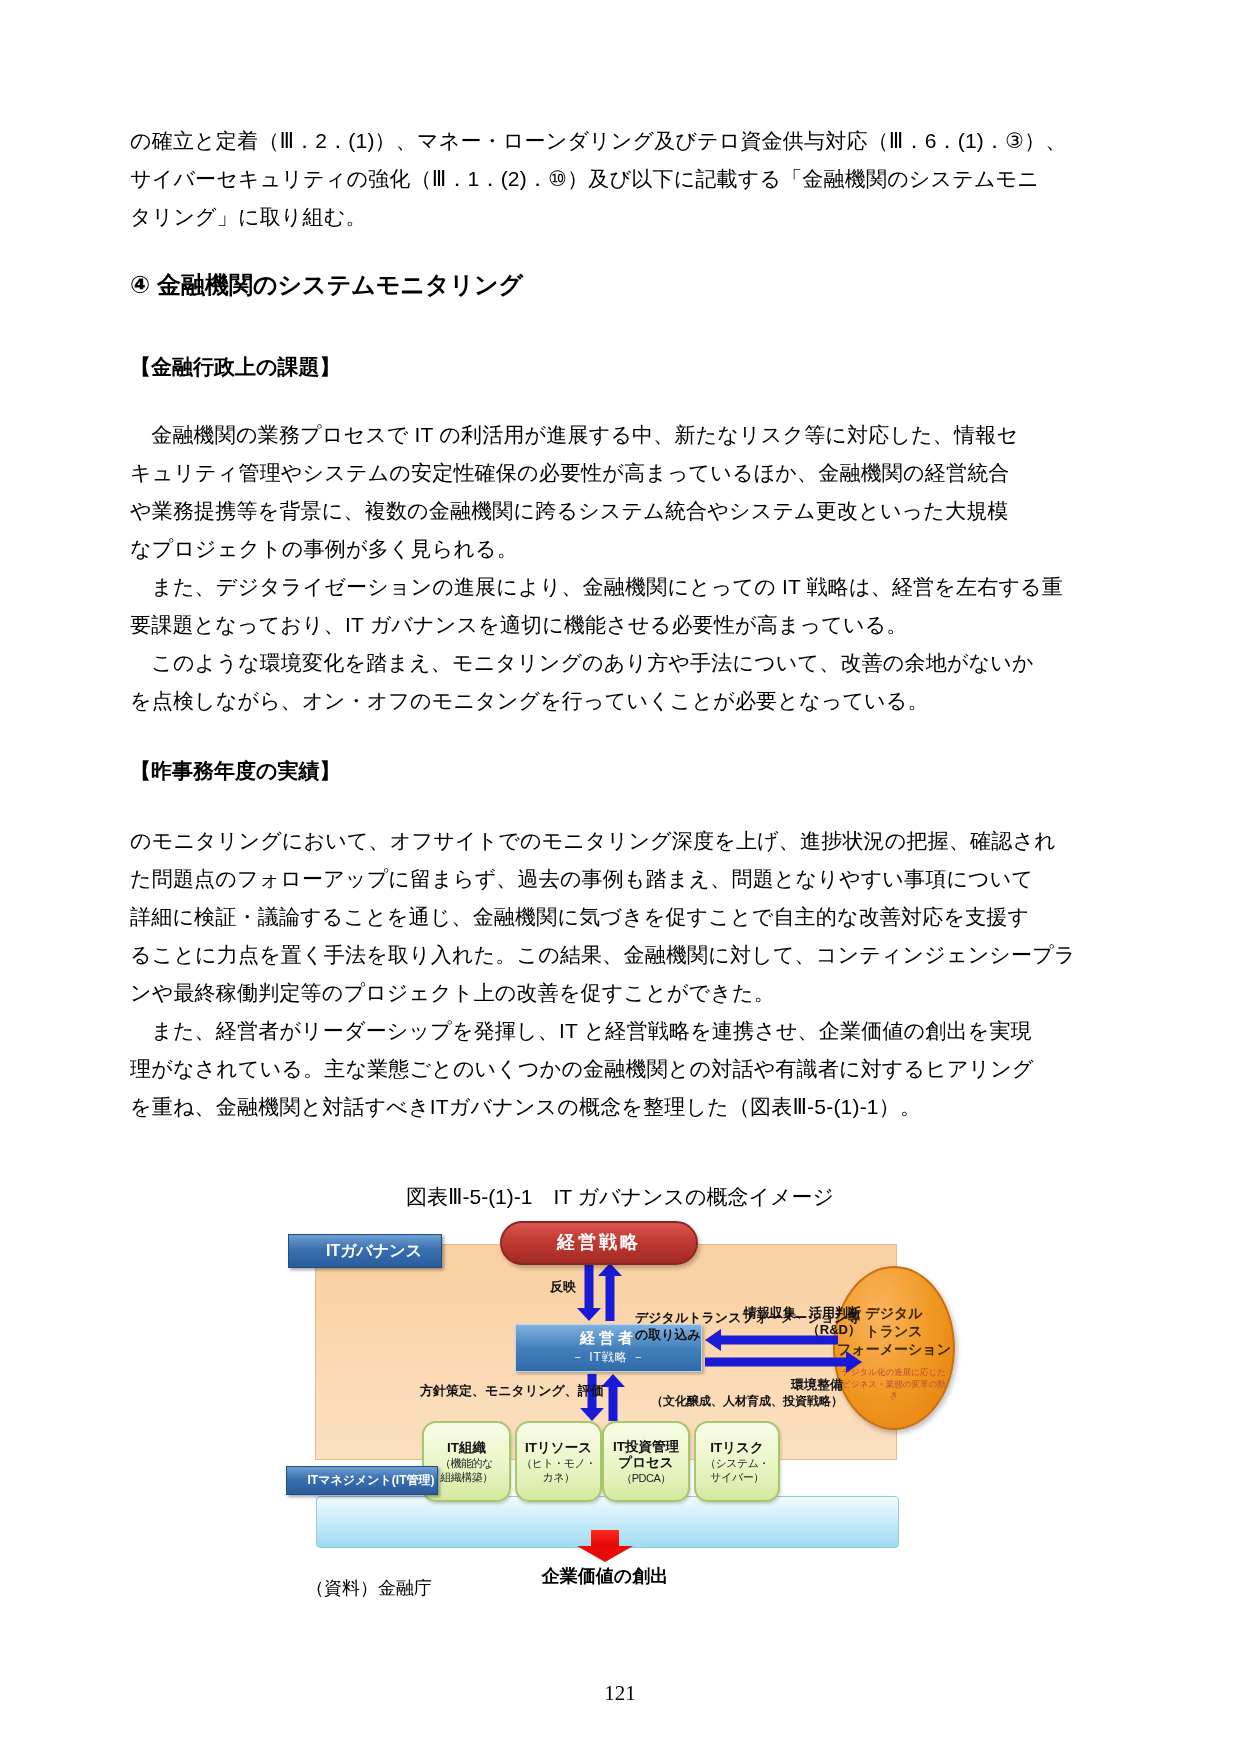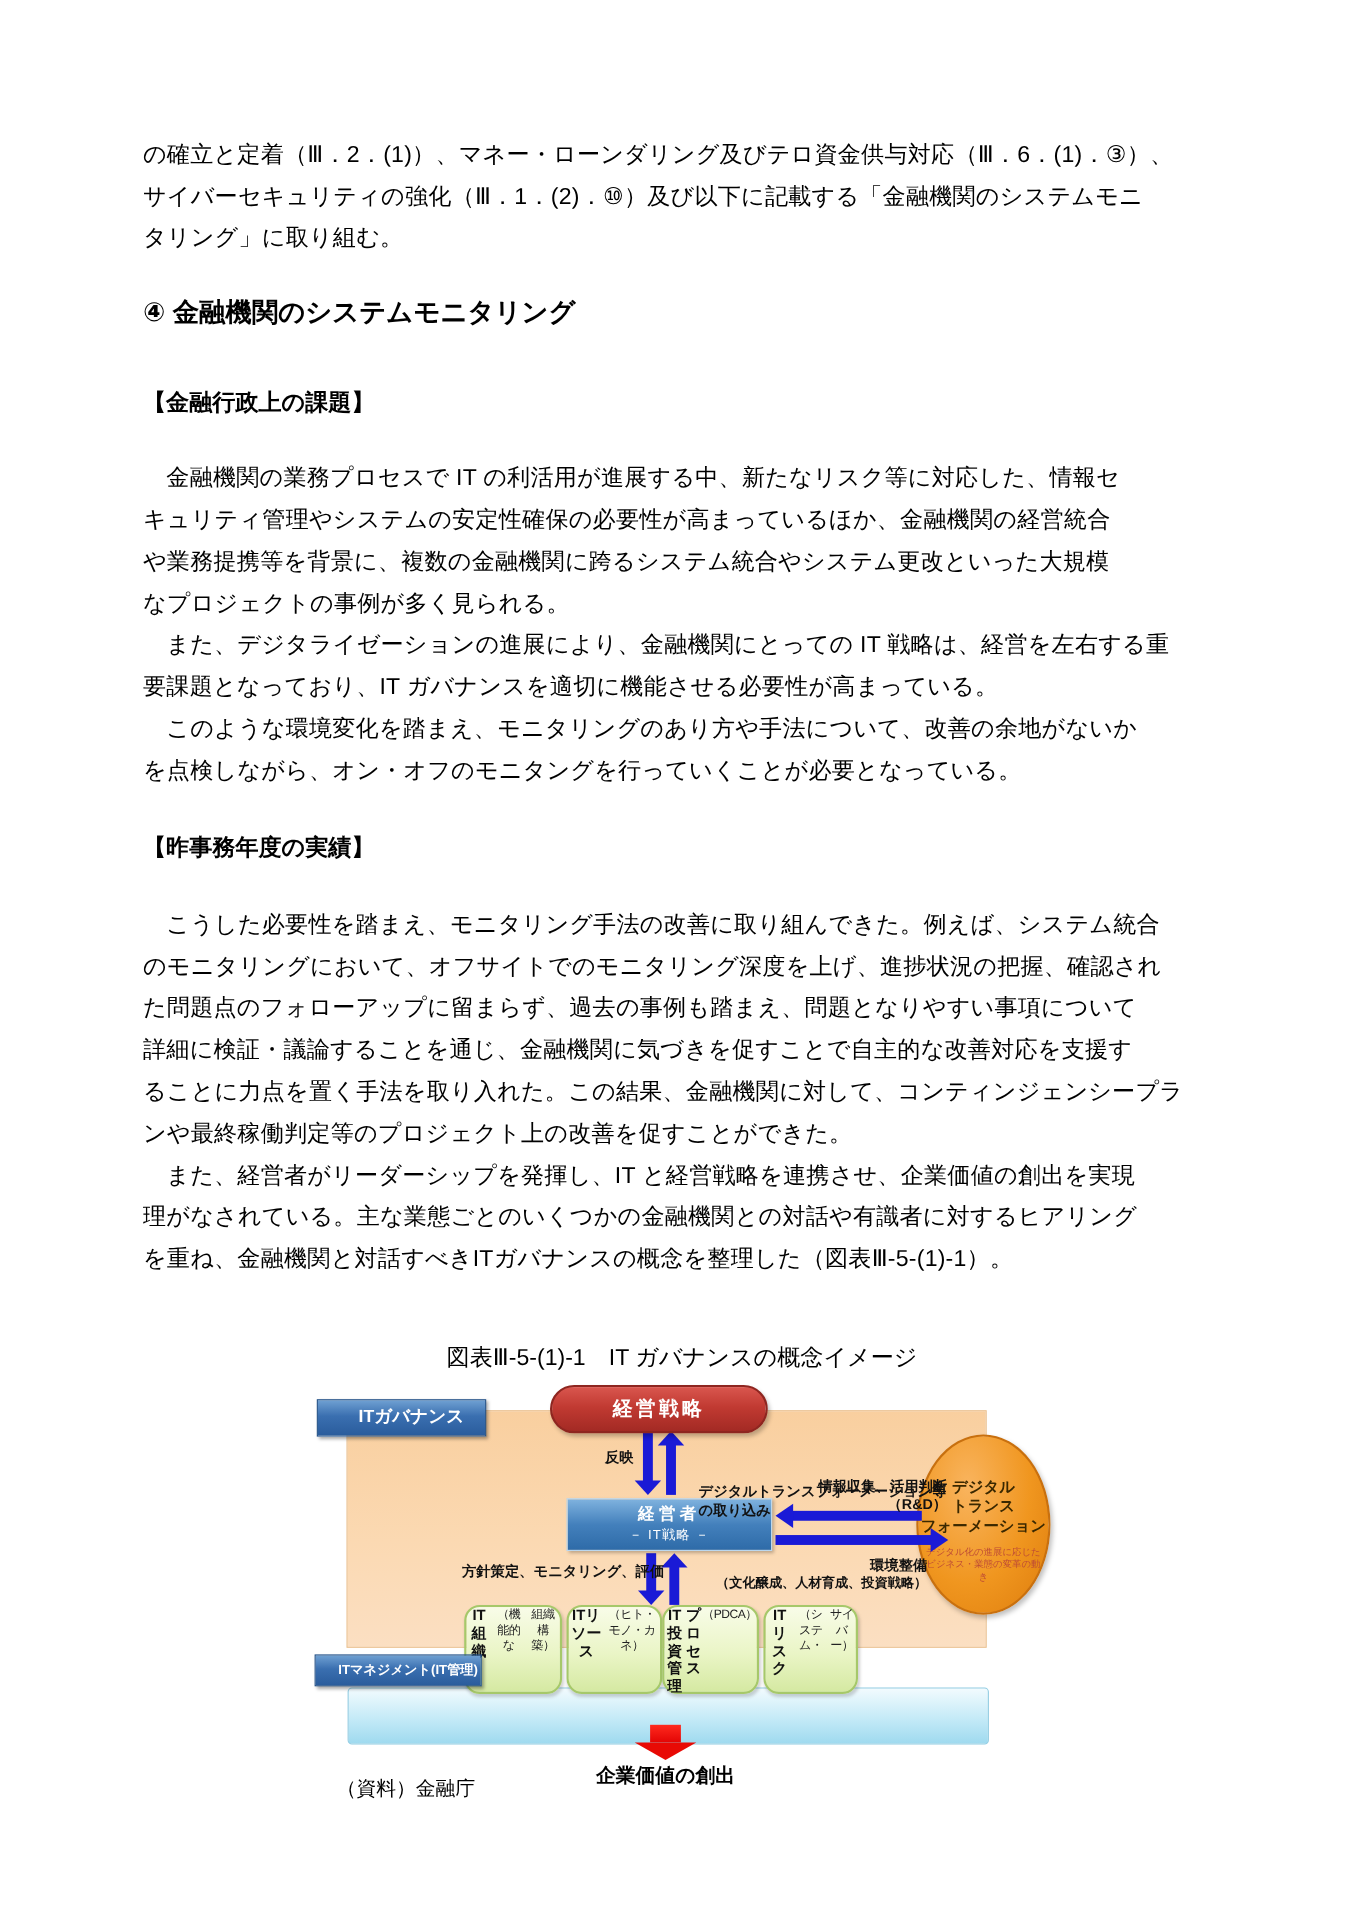--- a/index.html
+++ b/index.html
@@ -142,21 +142,21 @@
     padding-top:36px;
   }
   .ellipse .title{font-size:14px;font-weight:bold;line-height:18px;color:#3A2800;}
   .ellipse .note{margin-top:8px;font-size:9px;line-height:12px;color:#BE4B35;transform:scale(0.95);}
 
   .gbox{
     position:absolute;top:205px;height:81px;
     background:linear-gradient(180deg,#F8FCE8 0%,#EAF5C6 55%,#D5E9A2 100%);
     border:2px solid #A6C86A;border-radius:14px;
     box-sizing:border-box;z-index:3;text-align:center;
-    display:flex;flex-direction:row;justify-content:center;
+    display:flex;flex-direction:column;justify-content:center;
     box-shadow:1px 2px 3px rgba(0,0,0,0.18);
   }
   .gbox .gt{font-size:13.5px;font-weight:bold;line-height:16px;color:#111;}
   .gbox .gs{font-size:11px;line-height:14px;color:#222;letter-spacing:-0.5px;}
   .gb1{left:142px;width:89px;}
   .gb2{left:235px;width:87px;}
   .gb3{left:322px;width:88px;}
   .gb4{left:414px;width:86px;}
 
   .red-arrow{position:absolute;left:297px;top:314px;width:56px;height:32px;z-index:4;}
@@ -195,21 +195,20 @@
     <div class="bodyline">要課題となっており、IT ガバナンスを適切に機能させる必要性が高まっている。</div>
   </div>
   <div class="para">
     <div class="bodyline">　このような環境変化を踏まえ、モニタリングのあり方や手法について、改善の余地がないか</div>
     <div class="bodyline">を点検しながら、オン・オフのモニタングを行っていくことが必要となっている。</div>
   </div>
 
   <div class="sec-header second">【昨事務年度の実績】</div>
 
   <div class="para p-after-header2">
-    <div class="bodyline">　こうした必要性を踏まえ、モニタリング手法の改善に取り組んできた。例えば、システム統合</div>
     <div class="bodyline">のモニタリングにおいて、オフサイトでのモニタリング深度を上げ、進捗状況の把握、確認され</div>
     <div class="bodyline">た問題点のフォローアップに留まらず、過去の事例も踏まえ、問題となりやすい事項について</div>
     <div class="bodyline">詳細に検証・議論することを通じ、金融機関に気づきを促すことで自主的な改善対応を支援す</div>
     <div class="bodyline">ることに力点を置く手法を取り入れた。この結果、金融機関に対して、コンティンジェンシープラ</div>
     <div class="bodyline">ンや最終稼働判定等のプロジェクト上の改善を促すことができた。</div>
   </div>
   <div class="para">
     <div class="bodyline">　また、経営者がリーダーシップを発揮し、IT と経営戦略を連携させ、企業価値の創出を実現</div>
     <div class="bodyline">理がなされている。主な業態ごとのいくつかの金融機関との対話や有識者に対するヒアリング</div>
     <div class="bodyline">を重ね、金融機関と対話すべきITガバナンスの概念を整理した（図表Ⅲ-5-(1)-1）。</div>
@@ -311,14 +310,15 @@
 
     <div class="red-arrow">
       <div class="shaft"></div>
         <div class="head"></div>
     </div>
     <div class="value-text">企業価値の創出</div>
     <div class="source-text">（資料）金融庁</div>
 
   </div>
 
+  <div class="pageno">121</div>
 
 </div>
 
 </body></html>

